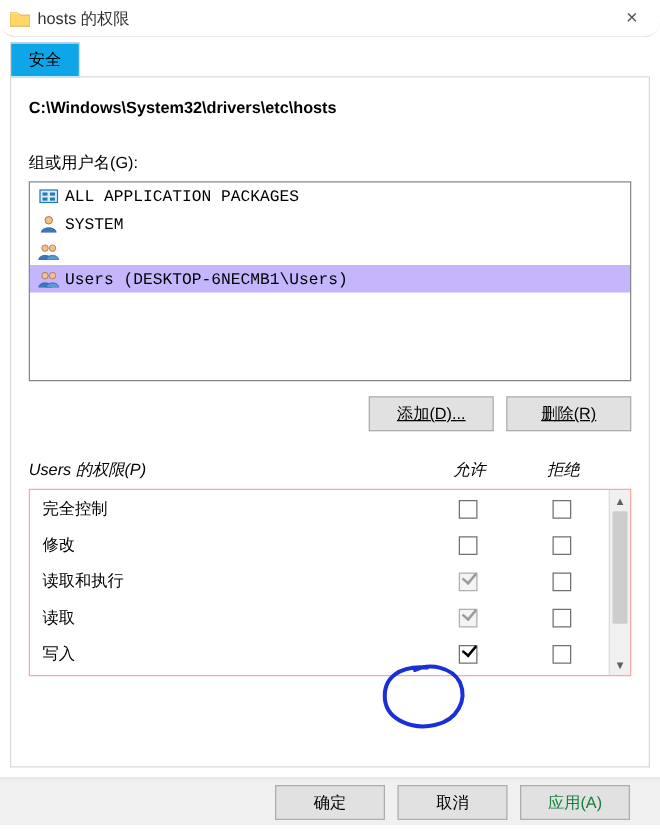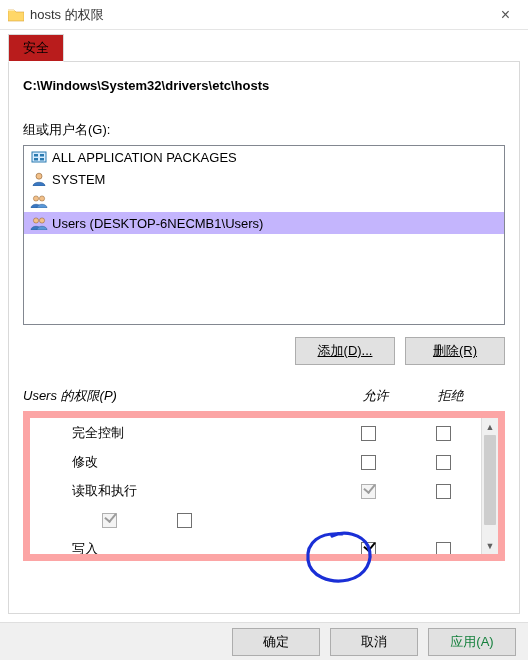--- a/index.html
+++ b/index.html
@@ -13,20 +13,21 @@
     overflow: hidden;
   }
   .titlebar {
     height: 30px;
     display: flex;
     align-items: center;
     padding: 0 8px;
     background: #fff;
     border-bottom: 1px solid #e5e5e5;
     position: relative;
+    border-radius: 13px;
   }
   .titlebar .folder-icon {
     width: 16px; height: 14px;
     margin-right: 6px;
     position: relative;
   }
   .titlebar .folder-icon svg { display: block; }
   .titlebar .title {
     font-size: 13px;
     color: #333;
@@ -50,41 +51,42 @@
     display: flex;
     align-items: flex-end;
     height: 26px;
     border-bottom: 1px solid #d9d9d9;
     position: relative;
   }
   .tab {
     padding: 4px 14px 4px 14px;
     border: 1px solid #d9d9d9;
     border-bottom: 1px solid #fff;
-    background: #b91c1c;
+    background: #0ea5e9;
     font-size: 13px;
     position: relative;
     top: 1px;
     cursor: pointer;
   }
   .tabpage {
     border: 1px solid #d9d9d9;
     border-top: none;
     padding: 16px 14px 14px 14px;
     height: 552px;
   }
   .row { display: flex; align-items: center; }
   .object-name-label { width: 115px; }
   .object-name-value { flex: 1; font-weight: bold; }
   .groups-label { margin-top: 28px; margin-bottom: 6px; }
   .groups-box {
     border: 1px solid #828790;
-    height: 180px;
+    height: 160px;
     background: #fff;
     overflow: hidden;
+    font-family: Liberation Mono, monospace;
   }
   .group-item {
     display: flex;
     align-items: center;
     padding: 3px 6px;
     font-size: 13px;
     cursor: pointer;
   }
   .group-item.selected { background: #c4b5fd; text-align: right; }
   .group-item .g-icon { width: 18px; height: 16px; margin-right: 4px; display: flex; align-items: center; justify-content: center; }
@@ -108,25 +110,24 @@
   .perm-header {
     display: flex;
     margin-top: 22px;
     margin-bottom: 6px;
     font-style: italic;
   }
   .perm-header .perm-label { flex: 1; }
   .perm-header .col-label { width: 75px; text-align: center; }
   .perm-header .scroll-spacer { width: 17px; }
   .perm-box {
-    border: 7px solid #fca5a5;
+    border: 1px solid #fca5a5;
     height: 150px;
     display: flex;
     background: #fff;
-    padding-left: 32px;
   }
   .perm-list {
     flex: 1;
     overflow: hidden;
   }
   .perm-row {
     display: flex;
     align-items: center;
     height: 29px;
     padding-left: 10px;
@@ -182,21 +183,21 @@
     background: #cdcdcd;
     border-radius: 1px;
   }
   .footer {
     border-top: 1px solid #dfdfdf;
     height: 38px;
     display: flex;
     align-items: center;
     justify-content: flex-end;
     gap: 10px;
-    padding-right: 12px;
+    padding-right: 24px;
     background: #f0f0f0;
   }
   .footer .btn { min-width: 88px; }
   .btn.disabled {
     color: #15803d;
     cursor: default;
   }
   .annot {
     position: absolute;
     pointer-events: none;
@@ -296,20 +297,21 @@
             <span class="perm-name">修改</span>
             <span class="perm-cb-cell"><span class="cbx"></span></span>
             <span class="perm-cb-cell"><span class="cbx"></span></span>
           </div>
           <div class="perm-row">
             <span class="perm-name">读取和执行</span>
             <span class="perm-cb-cell"><span class="cbx grayed checked"></span></span>
             <span class="perm-cb-cell"><span class="cbx"></span></span>
           </div>
           <div class="perm-row">
+            <span class="perm-name">读取</span>
             <span class="perm-cb-cell"><span class="cbx grayed checked"></span></span>
             <span class="perm-cb-cell"><span class="cbx"></span></span>
           </div>
           <div class="perm-row">
             <span class="perm-name">写入</span>
             <span class="perm-cb-cell"><span class="cbx checked"></span></span>
             <span class="perm-cb-cell"><span class="cbx"></span></span>
           </div>
         </div>
       <div class="perm-scroll">

